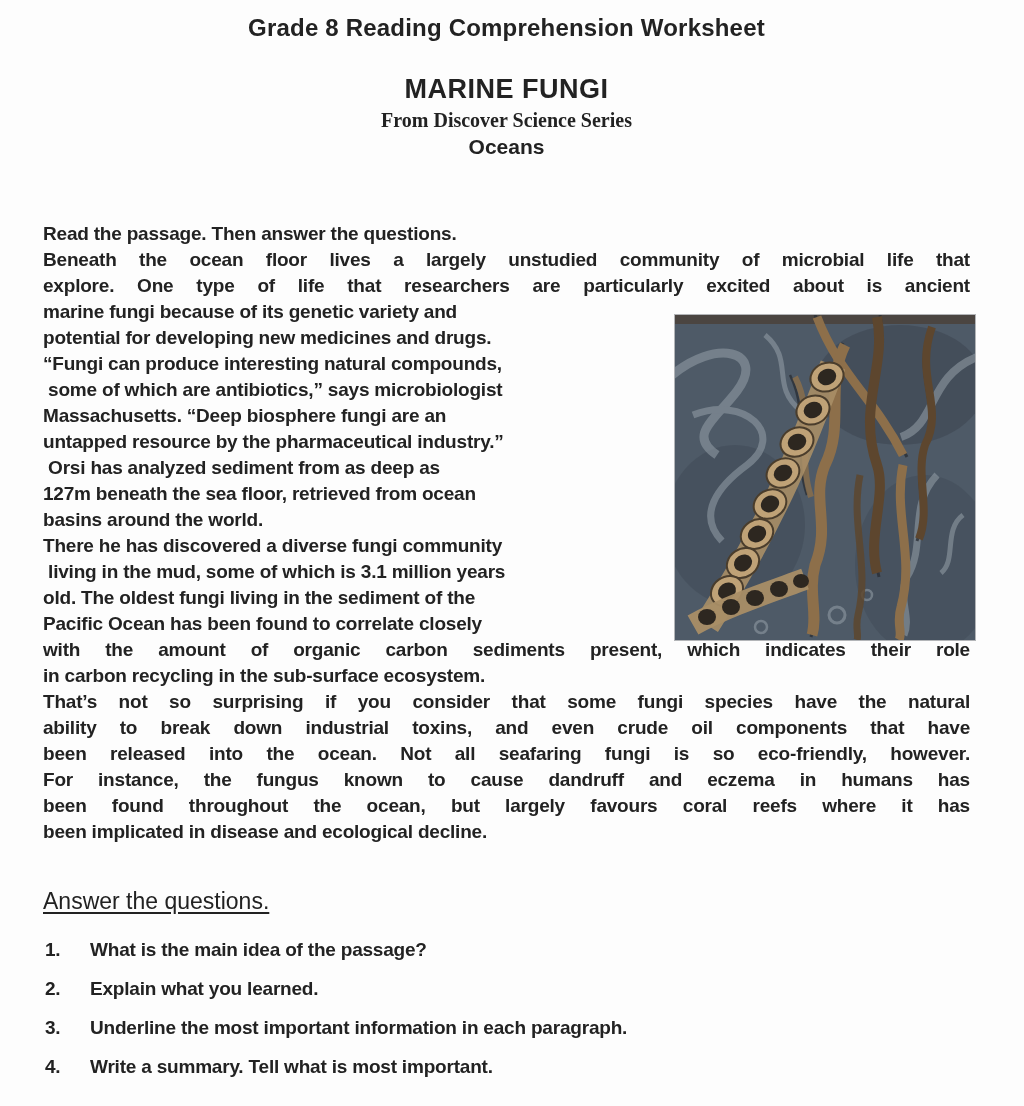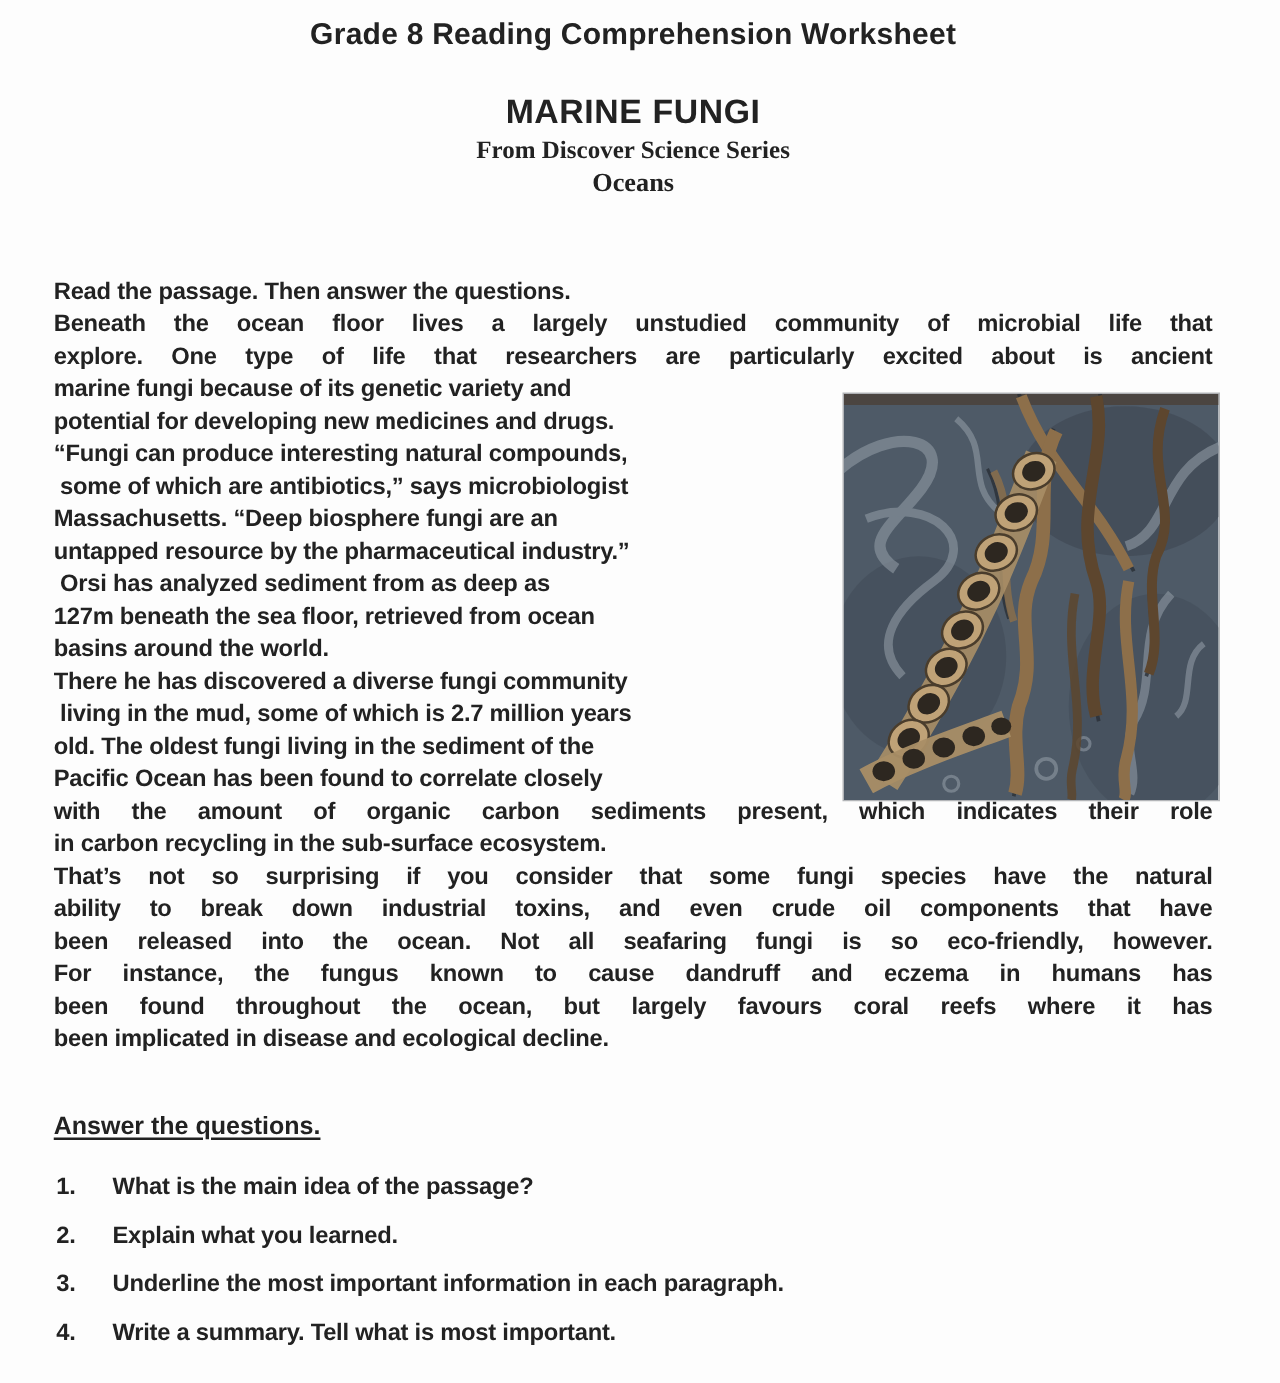--- a/index.html
+++ b/index.html
@@ -24,21 +24,21 @@
     font-family: Liberation Sans, sans-serif;
     font-size: 27px; letter-spacing: .5px;
   }
   .source-line {
     line-height: 25px;
     font-family: "Liberation Serif", serif;
     font-size: 20px;
   }
   .series-name {
     line-height: 27px;
-    font-family: Liberation Serif, serif;
+    font-family: Liberation Sans, sans-serif;
     font-size: 21px;
   }
 
   
   .instruction {
     margin-top: 61px;
     font-size: 19px; font-weight: 700; line-height: 26px;
     letter-spacing: -0.2px;
   }
   .passage { position: relative; }
@@ -54,21 +54,21 @@
     position: absolute; left: 675px; top: 315px;
     width: 300px; height: 325px; margin: 0;
     box-shadow: 0 0 0 1px rgba(40,45,55,.35);
     overflow: hidden;
   }
   .micrograph svg { display: block; }
 
   
   .answer-heading {
     margin-top: 42px;
-    font-size: 20px; font-weight: 700; line-height: 28px;
+    font-size: 23px; font-weight: 400; line-height: 28px;
     text-decoration: underline;
     text-underline-offset: 3px;
   }
   .questions { list-style: none; margin: 22px 0 0 0; padding: 0 0 0 2px; }
   .q { display: flex; margin-bottom: 13px; font-size: 19px; font-weight: 700; line-height: 26px; letter-spacing: -0.2px; }
   .qnum { width: 22px; flex: 0 0 22px; }
   .qtext { flex: 1; margin-left: 23px; }
 </style>
 </head>
 <body>
@@ -107,21 +107,21 @@
         <div class="pline nline">untapped resource by the pharmaceutical industry.”</div>
 
         <div class="pline nline"> Orsi has analyzed sediment from as deep as</div>
 
         <div class="pline nline">127m beneath the sea floor, retrieved from ocean</div>
 
         <div class="pline nline">basins around the world.</div>
 
         <div class="pline nline">There he has discovered a diverse fungi community</div>
 
-        <div class="pline nline"> living in the mud, some of which is 2.7 million years</div>
+        <div class="pline nline"> living in the mud, some of which is 3.1 million years</div>
 
         <div class="pline nline">old. The oldest fungi living in the sediment of the</div>
 
         <div class="pline nline">Pacific Ocean has been found to correlate closely</div>
 
         <div class="pline jline">with the amount of organic carbon sediments present, which indicates their role</div>
 
         <div class="pline nline">in carbon recycling in the sub-surface ecosystem.</div>
 
         <div class="pline jline">That’s not so surprising if you consider that some fungi species have the natural</div>

